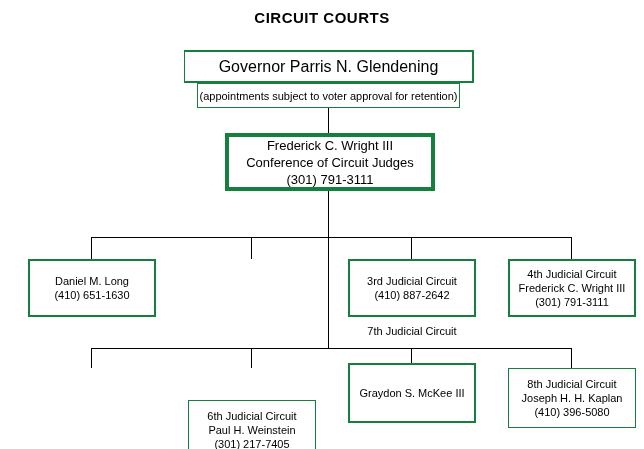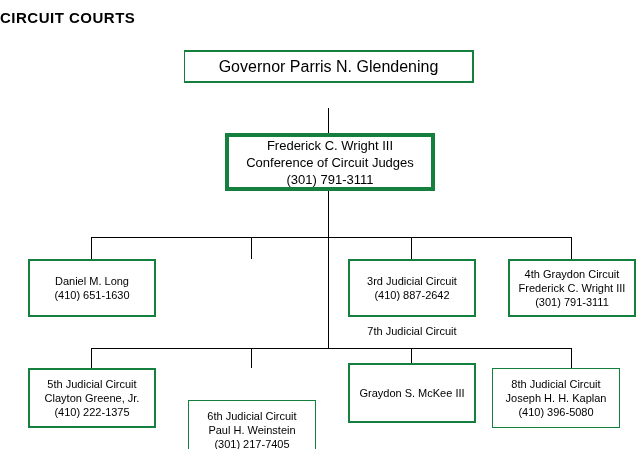--- a/index.html
+++ b/index.html
@@ -3,21 +3,21 @@
 <meta charset="utf-8">
 <style>
   html,body { margin:0; padding:0; background:#fff; }
   .page {
     position:relative; width:644px; height:449px; background:#ffffff;
     font-family:"Liberation Sans","DejaVu Sans",sans-serif; color:#000;
     overflow:hidden;
   }
   .title {
     position:absolute; top:9px; left:0; width:644px;
-    text-align:left; font-size:15px; font-weight:bold; letter-spacing:0.5px;
+    text-align:center; font-size:15px; font-weight:bold; letter-spacing:0.5px;
   }
   .box {
     position:absolute; box-sizing:border-box; background:#fff;
     border:4px solid #15803d; text-align:center;
     display:flex; flex-direction:column; justify-content:center; align-items:center;
   }
   .gov { left:184px; top:50px; width:290px; height:33px; font-size:16px;
          border-width:2px 2px 2px 1px; z-index:3; }
   .note { left:197px; top:83px; width:263px; height:25px; font-size:11px;
           border-width:1px; z-index:2; }
@@ -33,20 +33,23 @@
 </style>
 </head>
 <body>
 
 <div class="page">
 
   <div class="title">CIRCUIT COURTS</div>
 
   <div class="box gov">
     <span>Governor Parris N. Glendening</span>
+  </div>
+  <div class="box note">
+    <span>(appointments subject to voter approval for retention)</span>
   </div>
 
   <div class="box conf">
     <div>Frederick C. Wright III</div>
     <div>Conference of Circuit Judges</div>
     <div>(301) 791-3111</div>
   </div>
 
   <div class="line v" style="left:328px; top:108px; height:25px;"></div>
   <div class="line v" style="left:328px; top:191px; height:158px;"></div>
@@ -65,39 +68,34 @@
 
   <div class="box circuit b2" style="left:28px; top:259px;">
     <div>Daniel M. Long</div>
     <div>(410) 651-1630</div>
   </div>
   <div class="box circuit b2" style="left:348px; top:259px;">
     <div>3rd Judicial Circuit</div>
     <div>(410) 887-2642</div>
   </div>
   <div class="box circuit b2" style="left:508px; top:259px;">
-    <div>4th Graydon Circuit</div>
+    <div>4th Judicial Circuit</div>
     <div>Frederick C. Wright III</div>
     <div>(301) 791-3111</div>
   </div>
 
-  <div class="box circuit row2 b2" style="left:28px; top:368px;">
-    <div>5th Judicial Circuit</div>
-    <div>Clayton Greene, Jr.</div>
-    <div>(410) 222-1375</div>
-  </div>
   <div class="box circuit row2 b1" style="left:188px; top:368px;margin-top:32px;">
     <div>6th Judicial Circuit</div>
     <div>Paul H. Weinstein</div>
     <div>(301) 217-7405</div>
   </div>
   <div class="box circuit row2 b2" style="left:348px; top:363px;gap:48px;">
     <div>7th Judicial Circuit</div>
     <div>Graydon S. McKee III</div>
     <div>(301) 952-3227</div>
   </div>
-  <div class="box circuit row2 b1" style="left:492px; top:368px;text-align:right;">
+  <div class="box circuit row2 b1" style="left:508px; top:368px;text-align:right;">
     <div>8th Judicial Circuit</div>
     <div>Joseph H. H. Kaplan</div>
     <div>(410) 396-5080</div>
   </div>
 
 </div>
 
 </body></html>

